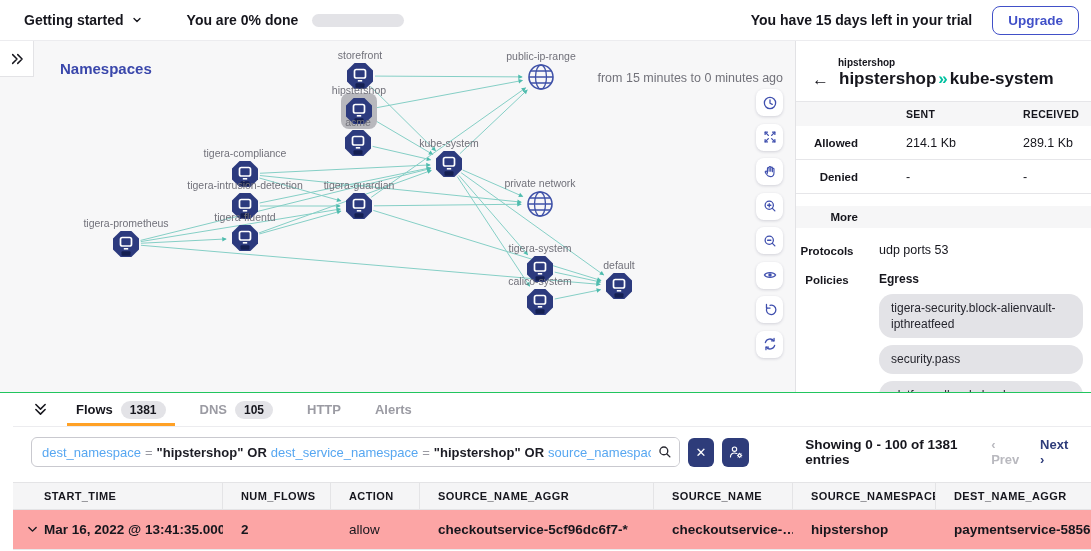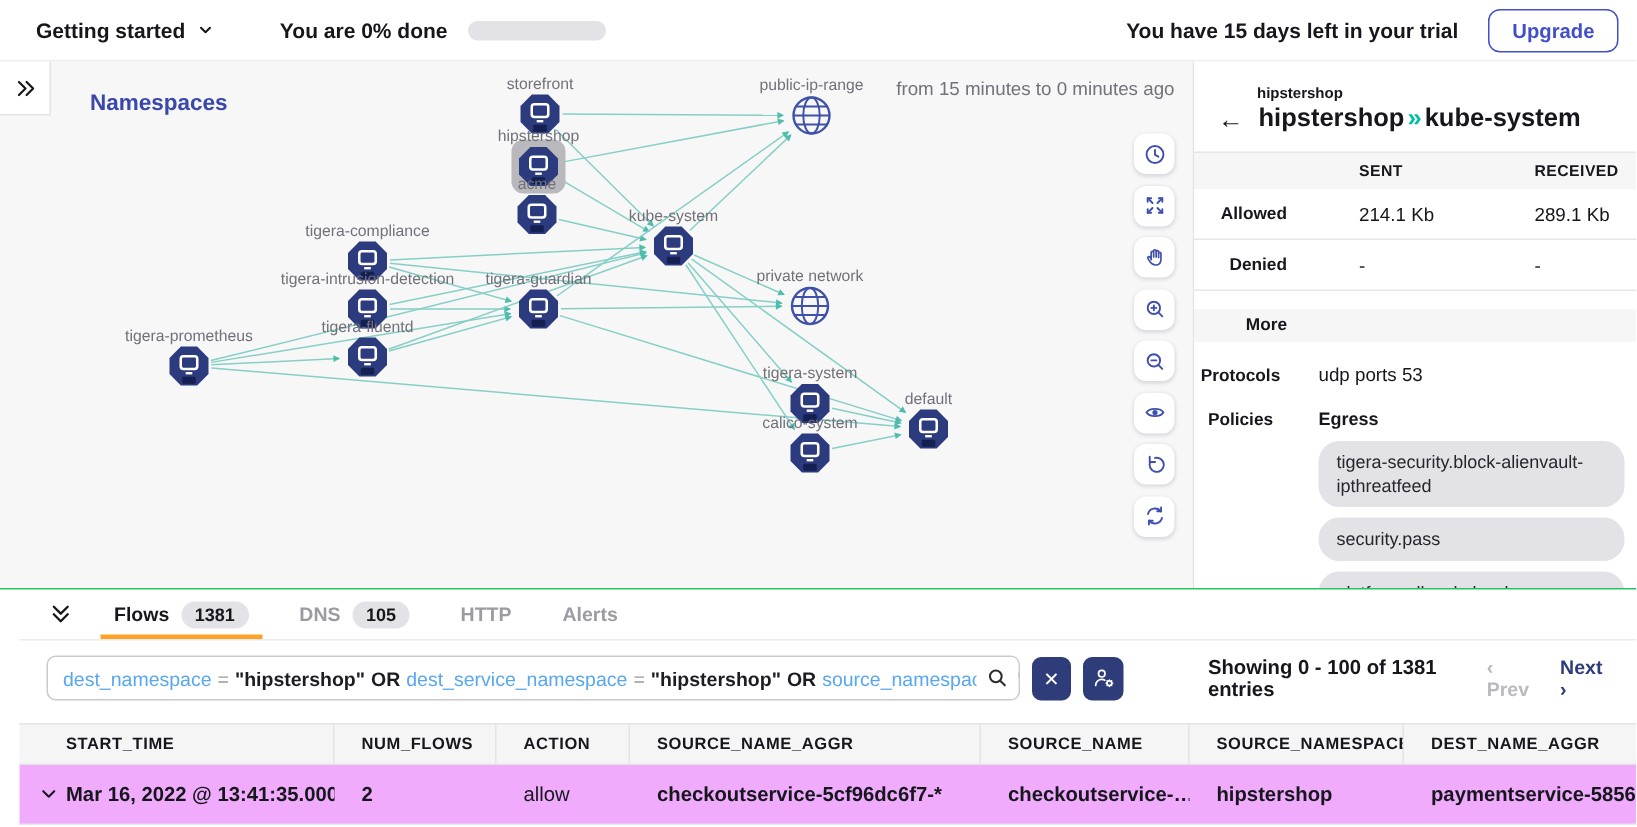--- a/index.html
+++ b/index.html
@@ -17,21 +17,21 @@
   .upgrade-btn { border:1.5px solid #4150c8; color:#4150c8; background:#fff; font-weight:700; font-size:13.5px;
                  padding:6px 15px; border-radius:8px; cursor:pointer; font-family:inherit; }
 
   
   .main { display:flex; height:352px; border-top:1px solid #ececef; }
   .graph-panel { position:relative; width:795px; height:100%; background:#f7f7f8; overflow:hidden; }
   .expander { position:absolute; top:0; left:0; width:34px; height:36px; background:#fff;
               border-right:1px solid #e3e3e6; border-bottom:1px solid #e3e3e6;
               display:flex; align-items:center; justify-content:center; cursor:pointer; z-index:3; }
   .graph-title { position:absolute; top:19px; left:60px; font-size:15px; font-weight:700; color:#3a47ab; z-index:3; }
-  .time-range { position:absolute; top:11px; right:12px; font-size:12.5px; color:#72727a; z-index:3; }
+  .time-range { position:absolute; top:30px; right:12px; font-size:12.5px; color:#72727a; z-index:3; }
   #graph-svg { position:absolute; top:0; left:0; }
   .graph-toolbar { position:absolute; top:48px; right:12px; display:flex; flex-direction:column; gap:7.5px; z-index:4; }
   .tool-btn { width:27px; height:27px; background:#fff; border:none; border-radius:8px;
               box-shadow:0 1px 3px rgba(40,40,80,.18); display:flex; align-items:center; justify-content:center; cursor:pointer; }
   .tool-btn svg { display:block; }
 
   
   .details { width:296px; height:100%; background:#fff; border-left:1px solid #e2e2e5; overflow:hidden; }
   .d-eyebrow { margin:16px 0 1px 42px; font-size:10px; font-weight:700; }
   .d-title-row { display:flex; align-items:center; gap:10px; padding:0 0 12px 16px; }
@@ -83,21 +83,21 @@
   .next { color:#2e3c7a; font-weight:700; cursor:pointer; }
 
   .flow-table { margin-top:15px;border-radius:26px; }
   #flow-headers { display:grid; grid-template-columns:210px 108px 89px 234px 139px 143px 168px;
                   background:#f5f5f6; border-top:1px solid #e4e4e6; border-bottom:1px solid #e4e4e6; height:28px; }
   #flow-headers .th { display:flex; align-items:center; padding-left:18px; font-size:11px; font-weight:700;
                       letter-spacing:.4px; border-right:1px solid #e4e4e6; overflow:hidden; white-space:nowrap; cursor:pointer; }
   #flow-headers .th:first-child { padding-left:31px; }
   #flow-headers .th:last-child { border-right:none; }
   #flow-row { display:grid; grid-template-columns:28px 182px 108px 89px 234px 139px 143px 168px;
-              height:40px; border-bottom:1px solid #e8e8ea; align-items:center; background:#f0abfc; }
+              height:40px; border-bottom:1px solid #e8e8ea; align-items:center; background:#fca5a5; }
   .row-chevron { display:flex; align-items:center; justify-content:center; padding-left:10px; cursor:pointer; }
   #flow-row .td { padding-left:18px; font-size:13.5px; font-weight:600; white-space:nowrap; overflow:hidden; }
   #flow-row .td-0 { padding-left:3px; }
   #flow-row .td-2 { font-weight:400; }
 </style>
 </head>
 <body>
 
 <div id="app">
 

